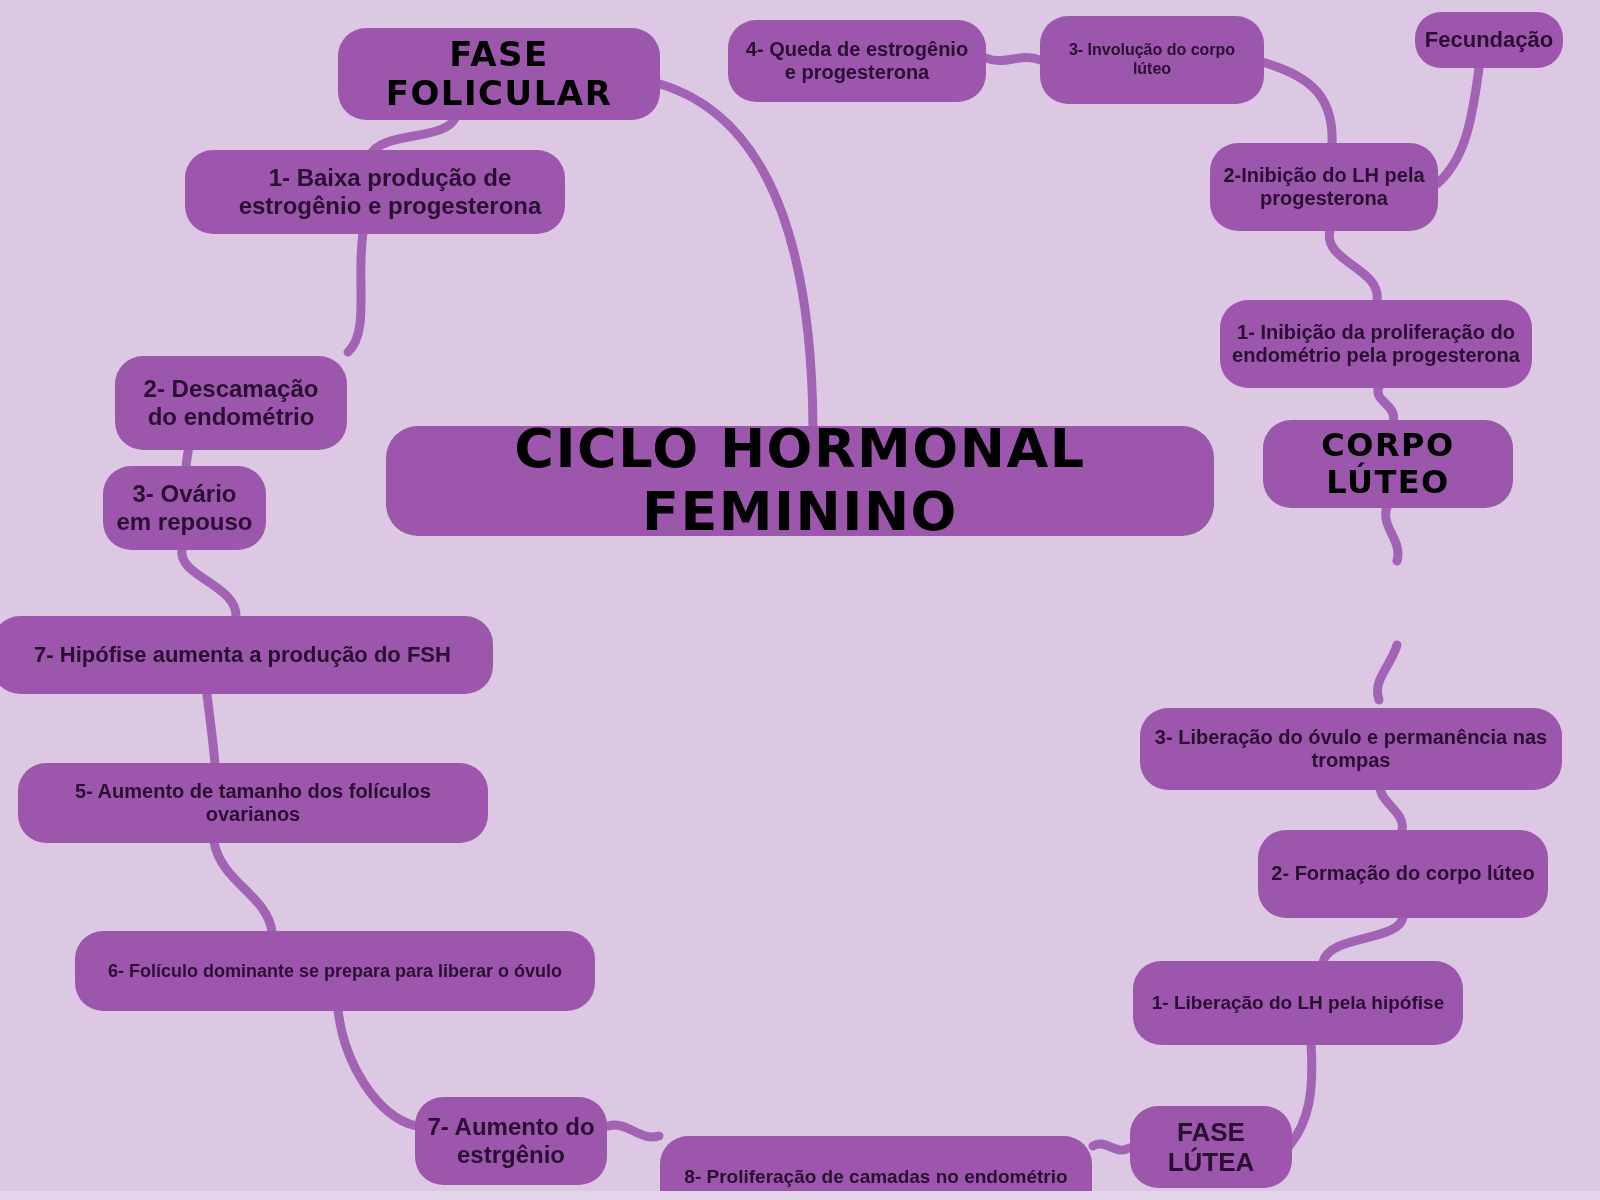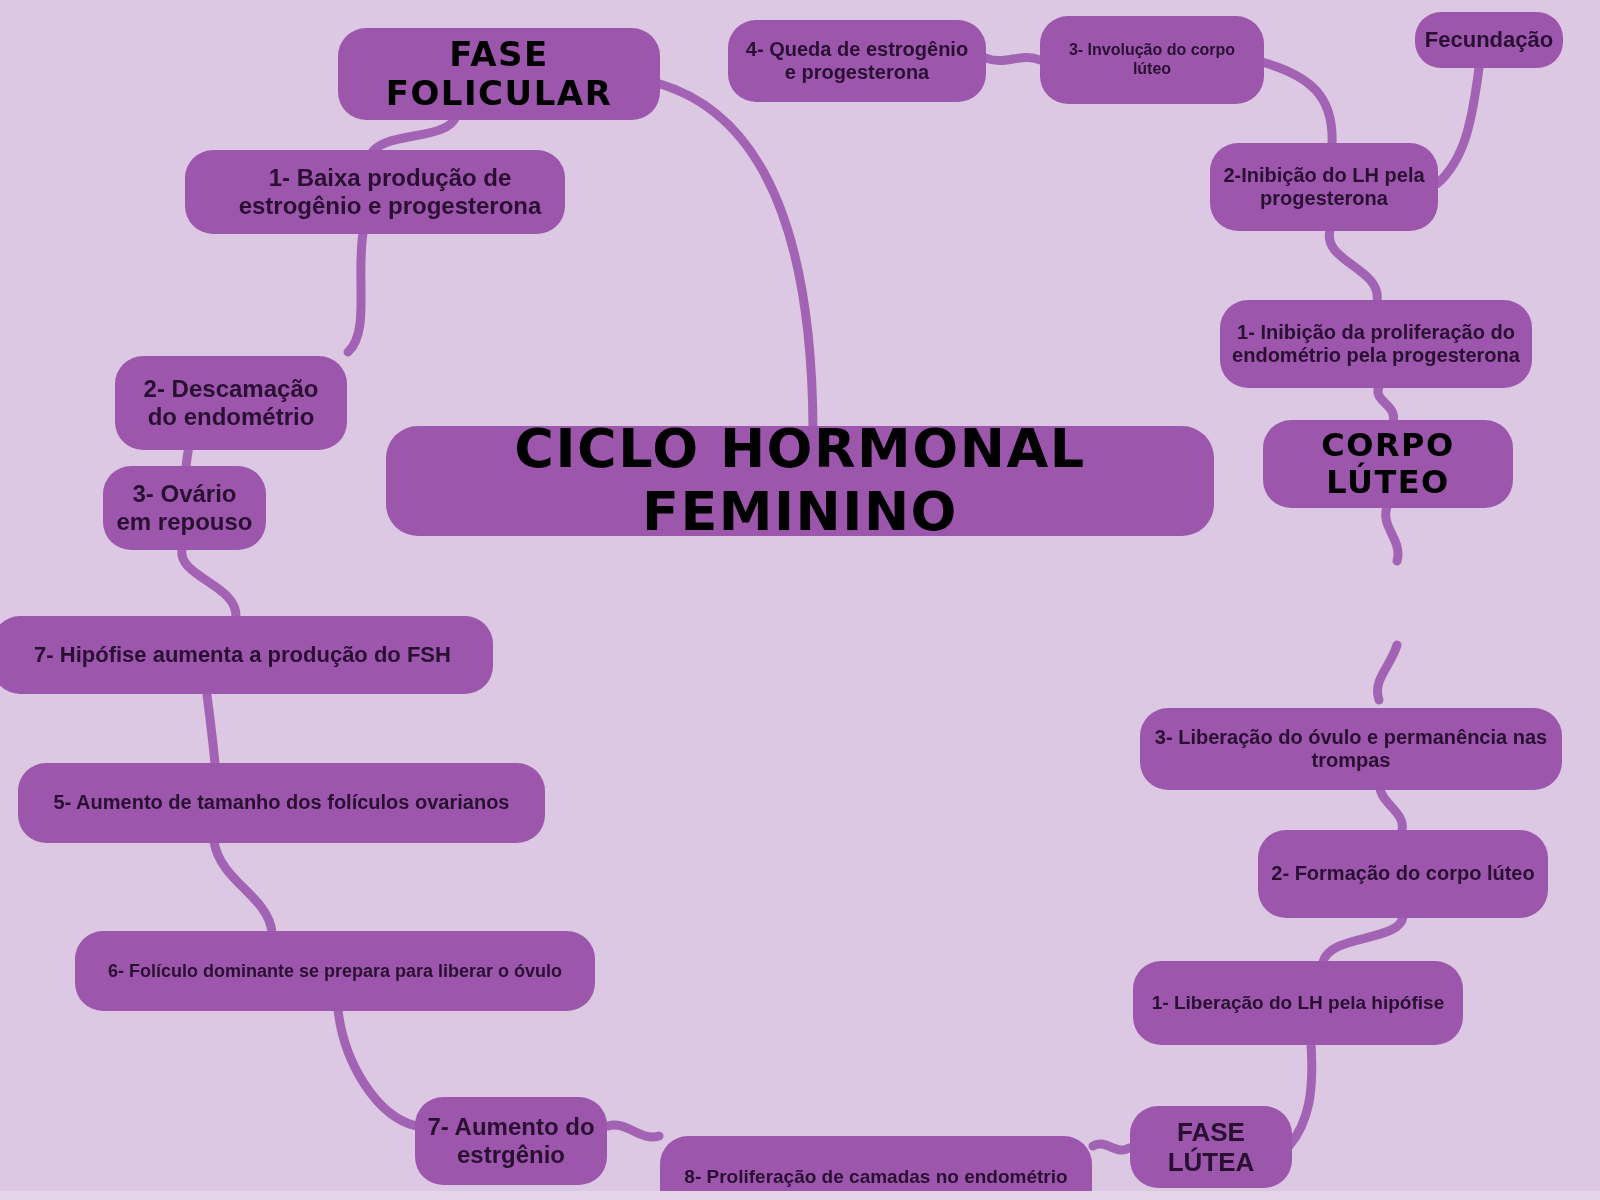--- a/index.html
+++ b/index.html
@@ -29,21 +29,21 @@
   }
   .bottom-strip{position:absolute;left:0;top:1191px;width:1600px;height:9px;background:#e3d4e9;}
 
   
   .n-center        {left:386px; top:426px;  width:828px; height:110px; font-size:54px; border-radius:32px;}
   .n-fase-folicular{left:338px; top:28px;   width:322px; height:92px;  font-size:34px;}
   .n-ff1           {left:185px; top:150px;  width:380px; height:84px;padding-left:42px;}
   .n-ff2           {left:115px; top:308px;  width:232px; height:94px;margin-top:48px;}
   .n-ff3           {left:103px; top:466px;  width:163px; height:84px;}
   .n-ff4           {left:-8px;  top:616px;  width:501px; height:78px;  font-size:22px;}
-  .n-ff5           {left:18px;  top:763px;  width:527px; height:80px;  font-size:20px;}
+  .n-ff5           {left:18px;  top:763px;  width:470px; height:80px;  font-size:20px;}
   .n-ff6           {left:75px;  top:931px;  width:520px; height:80px;  font-size:18px;}
   .n-ff7           {left:415px; top:1081px; width:192px; height:88px;margin-top:16px;}
   .n-ff8           {left:660px; top:1096px; width:432px; height:82px;  font-size:19px;margin-top:40px;}
   .n-fase-lutea    {left:1130px;top:1106px; width:162px; height:82px;  font-size:26px;}
   .n-fl1           {left:1133px;top:961px;  width:330px; height:84px;  font-size:19px;}
   .n-fl2           {left:1258px;top:830px;  width:290px; height:88px;  font-size:20px;}
   .n-fl3           {left:1140px;top:700px;  width:422px; height:82px;  font-size:20px;margin-top:8px;}
   .n-fl4           {left:1226px;top:560px;  width:336px; height:86px;  font-size:20px;}
   .n-corpo-luteo   {left:1263px;top:420px;  width:250px; height:88px;  font-size:32px;}
   .n-cl1           {left:1220px;top:300px;  width:312px; height:88px;  font-size:20px;}

